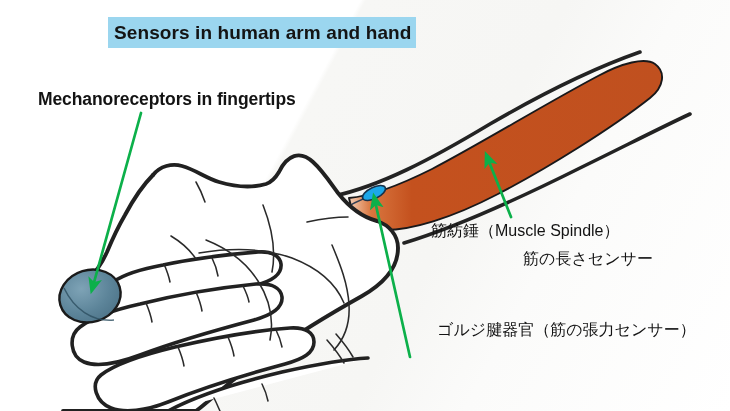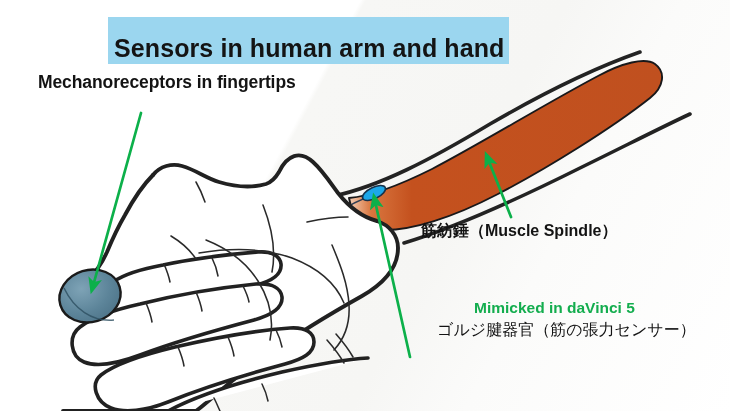--- a/index.html
+++ b/index.html
@@ -32,46 +32,46 @@
   
   #title-wrap {
     position: absolute;
     left: 108px;
     top: 17px;
   }
   #title-text {
     display: inline-block;
     background: #9bd6ef;
     color: #141414;
-    font-size: 25px;
+    font-size: 19px;
     font-weight: bold;
     line-height: 31px;
-    padding: 16px 5px 0 6px;
+    padding: 0 5px 0 6px;
     letter-spacing: 0.1px;
     white-space: nowrap;
   }
 
   
   .label {
     position: absolute;
     color: #131313;
     white-space: nowrap;
   }
   #lbl-mechano {
     left: 38px;
-    top: 72px;
+    top: 89px;
     font-size: 17.5px;
     font-weight: bold;
     letter-spacing: -0.1px;
   }
   #lbl-spindle {
-    left: 421px;
+    left: 431px;
     top: 217px;
     font-size: 16px;
-    font-weight: bold;
+    font-weight: normal;
     line-height: 28px;
   }
   #lbl-spindle .jp-line2 {
     display: block;
     padding-left: 92px;
   }
   #lbl-mimic {
     left: 474px;
     top: 299px;
     font-size: 15.5px;
@@ -253,20 +253,20 @@
   </svg>
 
   <div id="title-wrap">
     <span id="title-text">Sensors in human arm and hand</span>
   </div>
 
   <div class="label" id="lbl-mechano">Mechanoreceptors in fingertips</div>
 
   <div class="label" id="lbl-spindle">
     <span class="jp-line1">筋紡錘（Muscle Spindle）</span>
+    <span class="jp-line2">筋の長さセンサー</span>
   </div>
 
-  <div class="label" id="lbl-mimic">Mimicked in daVinci 5</div>
 
   <div class="label" id="lbl-golgi-jp">ゴルジ腱器官（筋の張力センサー）</div>
 
 
 </div>
 
 </body></html>

